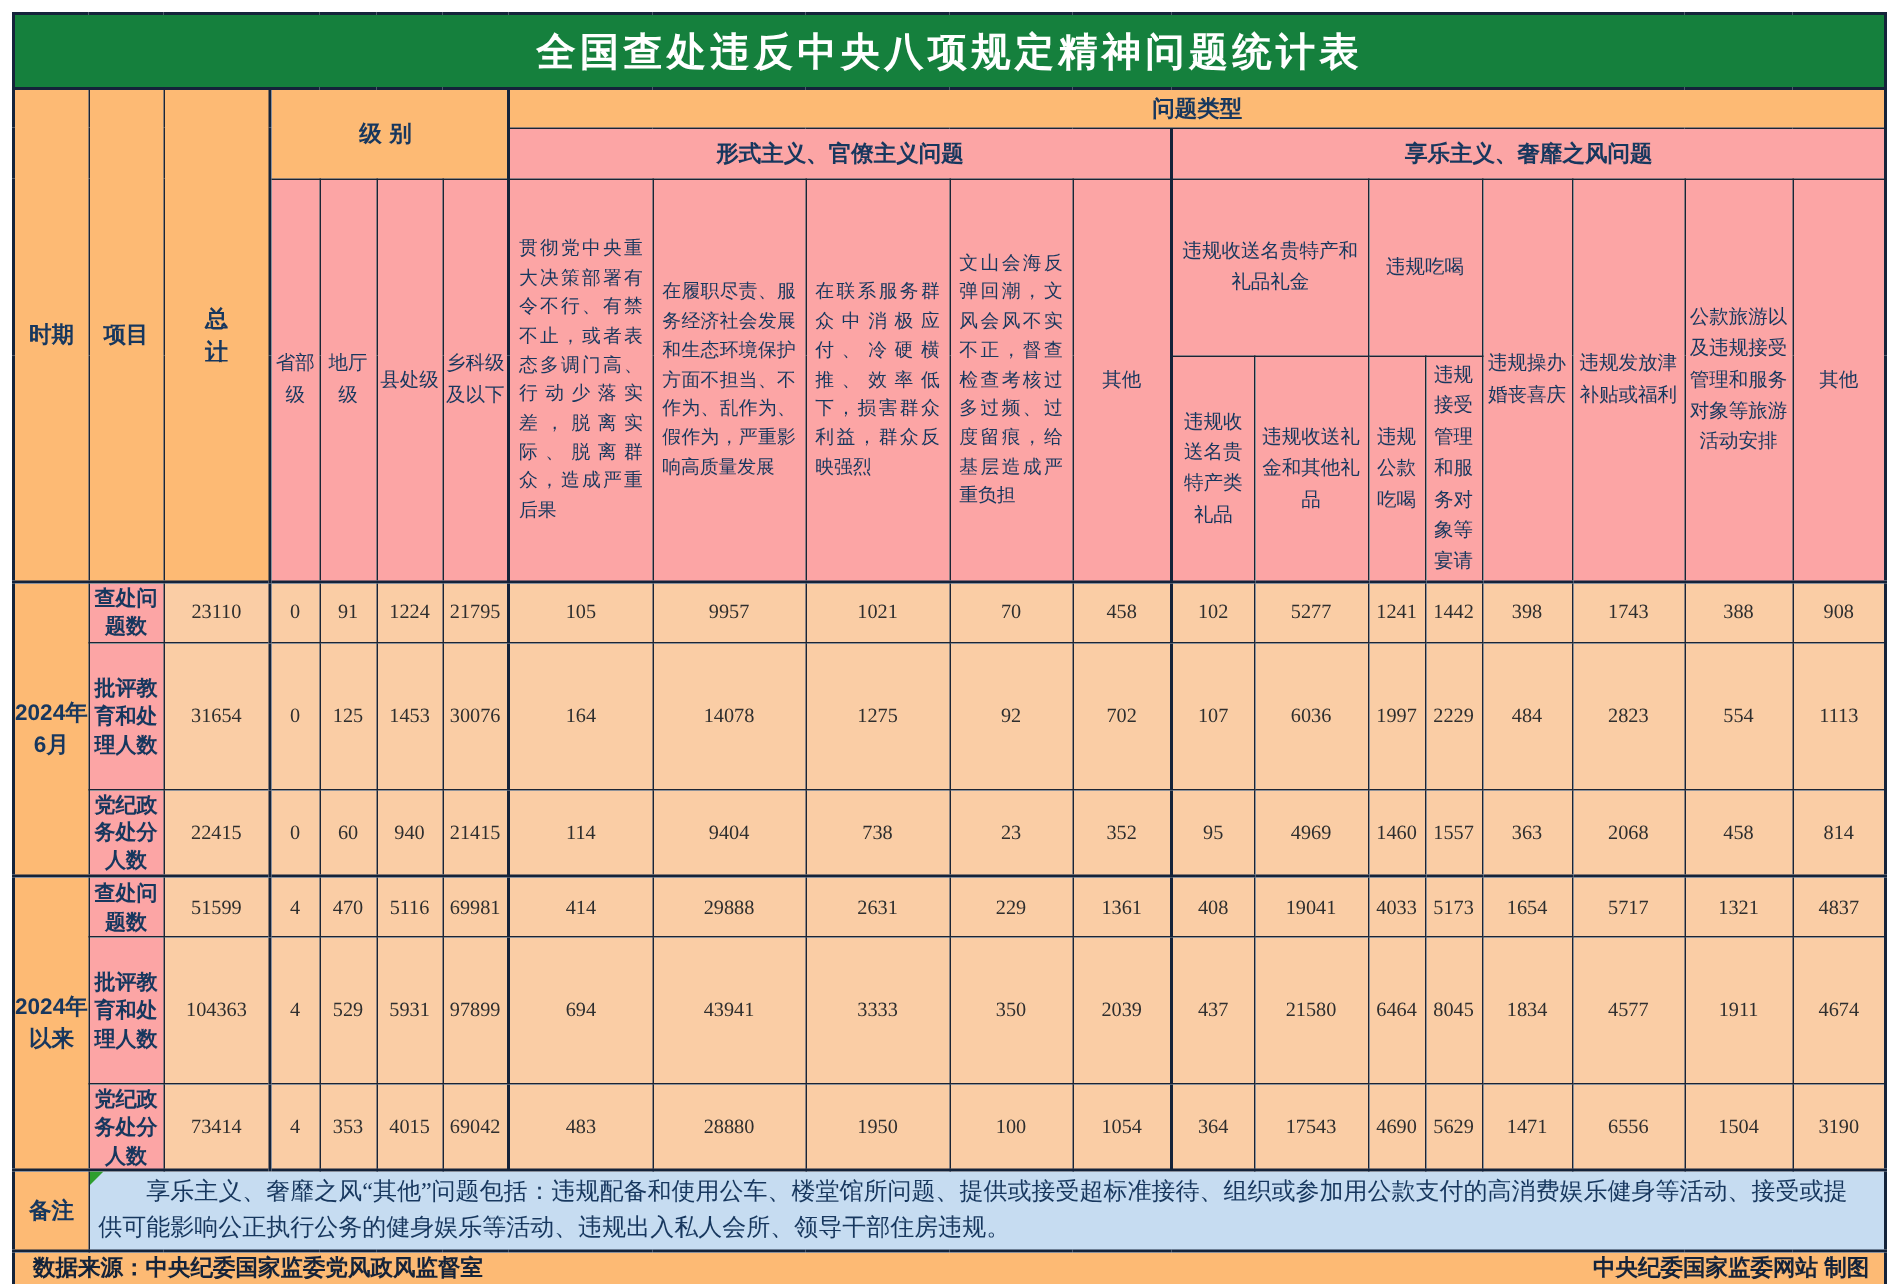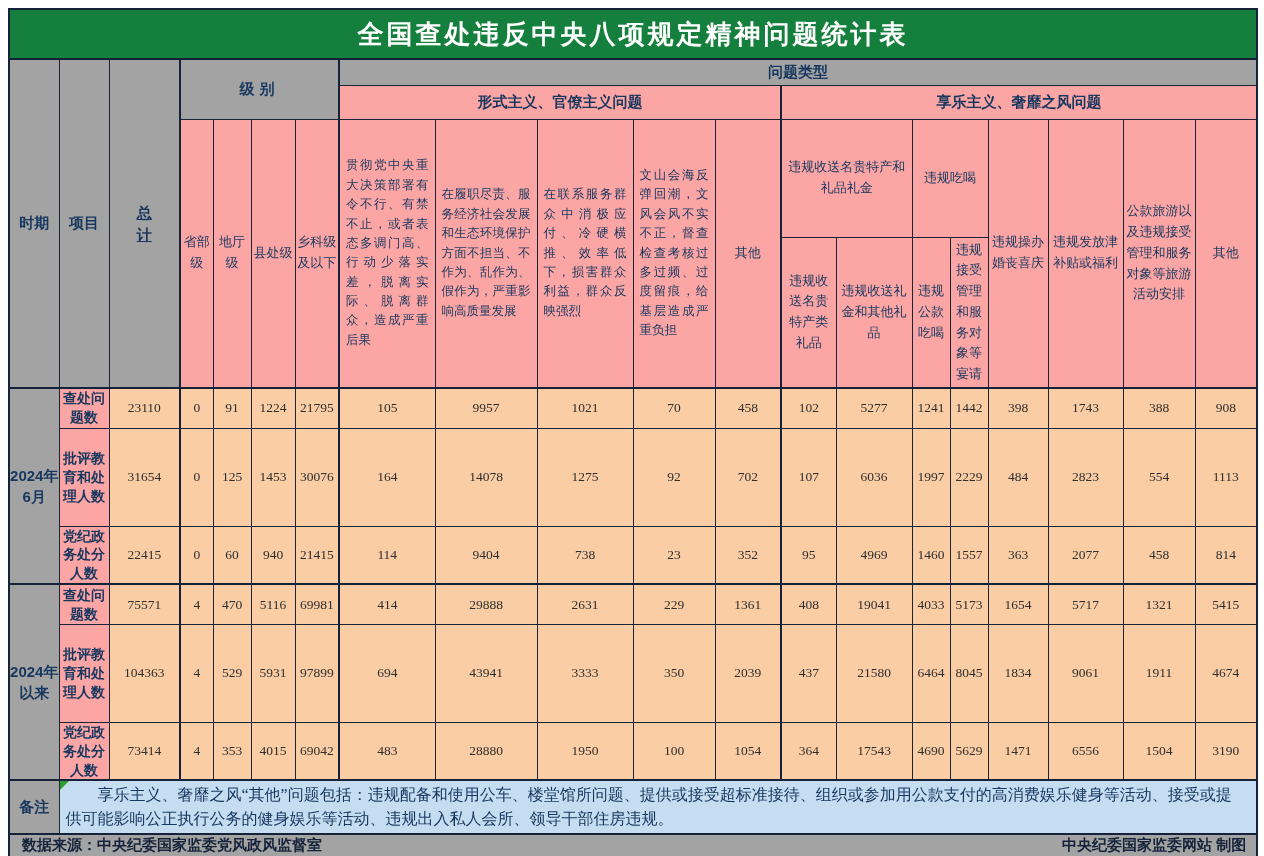--- a/index.html
+++ b/index.html
@@ -3,21 +3,21 @@
 <meta charset="utf-8">
 <style>
   html,body{margin:0;padding:0;}
   body{width:1264px;height:856px;background:#ffffff;font-family:"Liberation Sans",sans-serif;}
   .wrap{width:1248px;margin:8px 0 0 8px;}
   table{border-collapse:collapse;table-layout:fixed;width:1248px;border:2px solid #14233a;}
   td{border:1px solid #1c2433;padding:0;vertical-align:middle;text-align:center;overflow:hidden;}
   tr.bt2>td{border-top:2px solid #14233a;}
   .bl2{border-left:2px solid #14233a !important;}
   .title-cell{background:#15803d;color:#ffffff;font-weight:bold;font-size:26px;letter-spacing:3px;border-bottom:2px solid #14233a;}
-  .mid{background:#a3a3a3;}
+  .mid{background:#fdba74;}
   .lt{background:#fca5a5;}
   .hd{color:#17375E;font-weight:bold;font-size:15px;}
   .ls{letter-spacing:5px;margin-left:37px;}
   .vstack{display:inline-block;width:1.15em;line-height:1.45;text-decoration:underline;}
   .desc{color:#17375E;font-family:"Liberation Serif",serif;font-size:12.5px;line-height:1.55;text-align:justify;padding:4px 6px;vertical-align:middle;}
   .desc-c{color:#17375E;font-family:"Liberation Serif",serif;font-size:13px;line-height:1.6;text-align:center;padding:2px 1px;}
   .num{background:#FACDA5;font-family:"Liberation Serif",serif;font-size:13.5px;color:#2e2e2e;white-space:nowrap;}
   .rowlabel{font-size:14px;line-height:1.35;padding:0 2px;}
   .period{font-size:15px;line-height:1.4;}
   .r-title{height:50px;}.r-ha{height:26px;}.r-hb{height:34px;}.r-hc{height:118px;}.r-hd{height:146px;}
@@ -153,65 +153,65 @@
     <td class="num bl2">114</td>
     <td class="num">9404</td>
     <td class="num">738</td>
     <td class="num">23</td>
     <td class="num">352</td>
     <td class="num bl2">95</td>
     <td class="num">4969</td>
     <td class="num">1460</td>
     <td class="num">1557</td>
     <td class="num">363</td>
-    <td class="num">2077</td>
+    <td class="num">2068</td>
     <td class="num">458</td>
     <td class="num">814</td>
   </tr>
 
   <tr class="r-d1 bt2">
     <td rowspan="3" class="mid hd period">2024年以来</td>
     <td class="lt hd rowlabel">查处问题数</td>
-    <td class="num">75571</td>
+    <td class="num">51599</td>
     <td class="num bl2">4</td>
     <td class="num">470</td>
     <td class="num">5116</td>
     <td class="num">69981</td>
     <td class="num bl2">414</td>
     <td class="num">29888</td>
     <td class="num">2631</td>
     <td class="num">229</td>
     <td class="num">1361</td>
     <td class="num bl2">408</td>
     <td class="num">19041</td>
     <td class="num">4033</td>
     <td class="num">5173</td>
     <td class="num">1654</td>
     <td class="num">5717</td>
     <td class="num">1321</td>
-    <td class="num">5415</td>
+    <td class="num">4837</td>
   </tr>
   <tr class="r-d2">
     <td class="lt hd rowlabel">批评教育和处理人数</td>
     <td class="num">104363</td>
     <td class="num bl2">4</td>
     <td class="num">529</td>
     <td class="num">5931</td>
     <td class="num">97899</td>
     <td class="num bl2">694</td>
     <td class="num">43941</td>
     <td class="num">3333</td>
     <td class="num">350</td>
     <td class="num">2039</td>
     <td class="num bl2">437</td>
     <td class="num">21580</td>
     <td class="num">6464</td>
     <td class="num">8045</td>
     <td class="num">1834</td>
-    <td class="num">9061</td>
+    <td class="num">4577</td>
     <td class="num">1911</td>
     <td class="num">4674</td>
   </tr>
   <tr class="r-d3">
     <td class="lt hd rowlabel">党纪政务处分人数</td>
     <td class="num">73414</td>
     <td class="num bl2">4</td>
     <td class="num">353</td>
     <td class="num">4015</td>
     <td class="num">69042</td>

